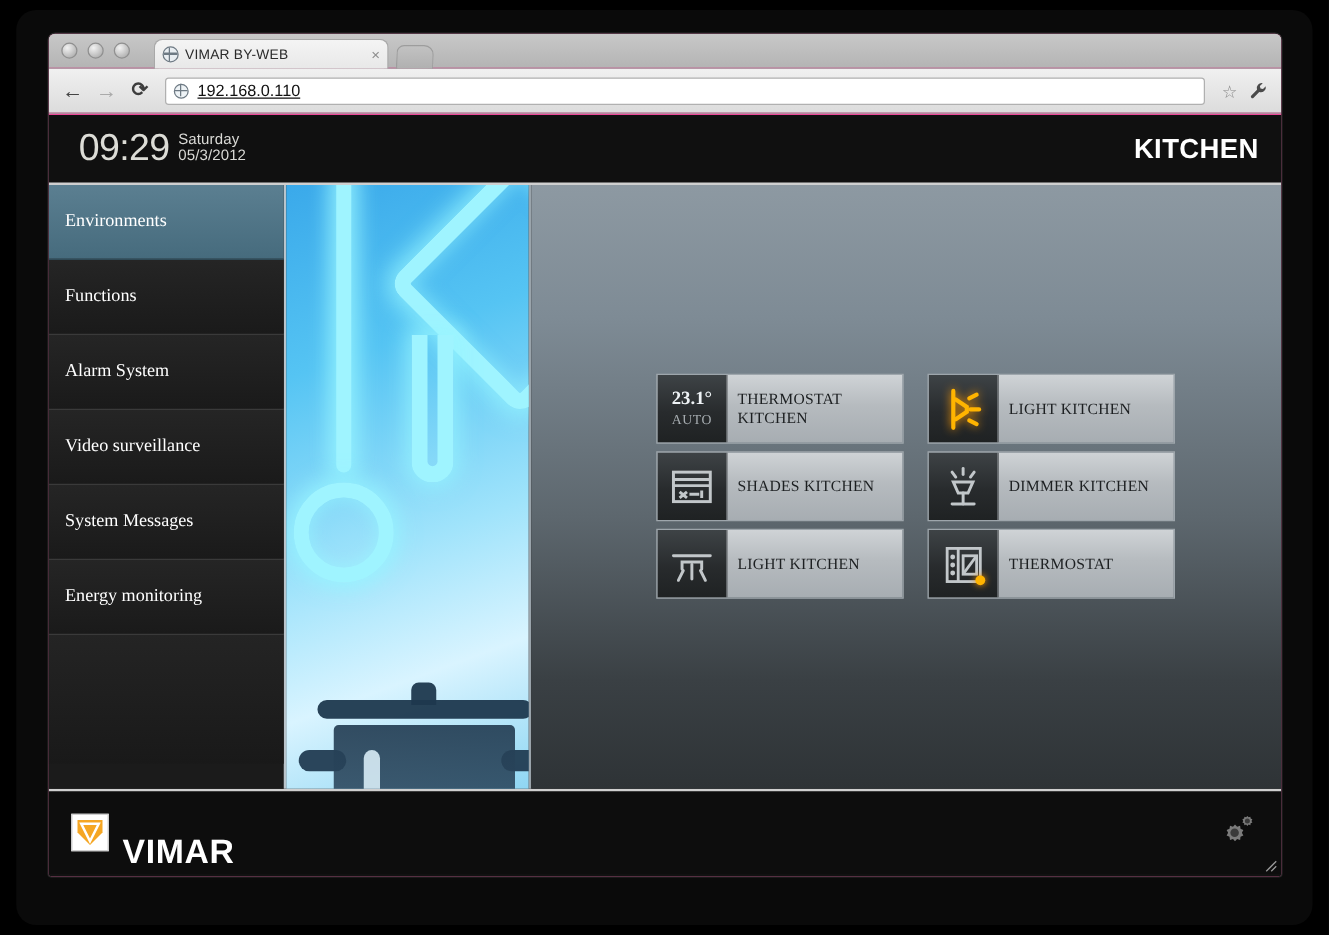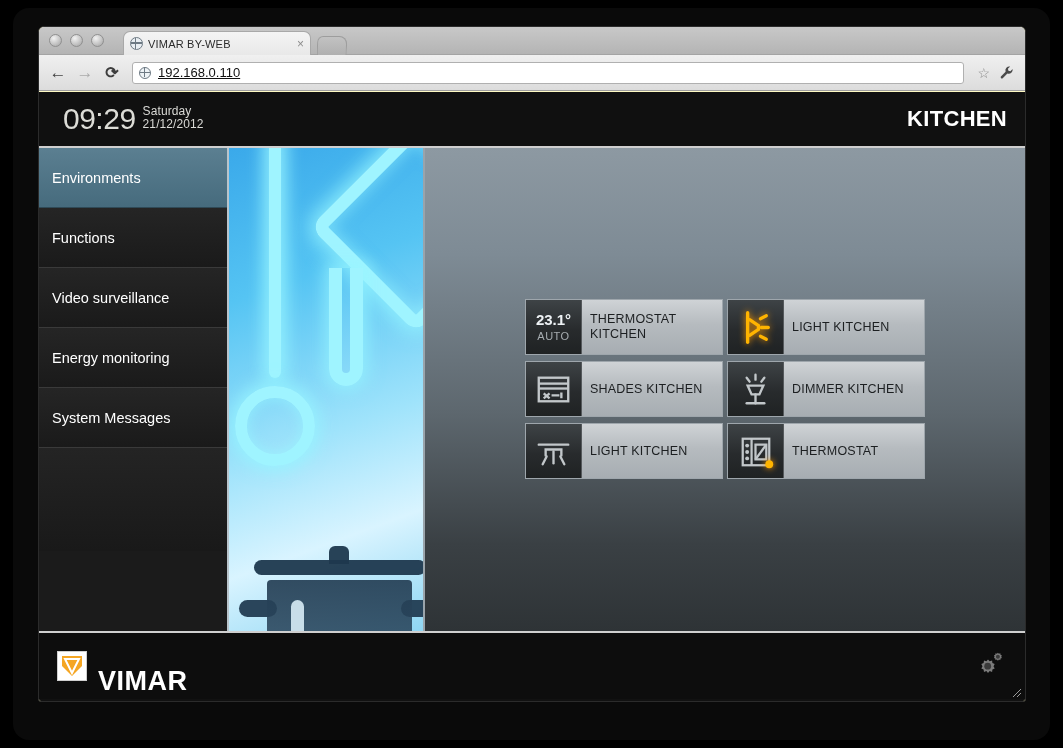--- a/index.html
+++ b/index.html
@@ -22,21 +22,21 @@
     border-radius: 16px;
     box-shadow: 0 2px 6px rgba(0,0,0,.6);
   }
 
   
   #browser {
     position: absolute;
     left: 25px; top: 18px;
     width: 1013px - 0px;
     width: 988px; height: 676px;
-    background: #fef9c3;
+    background: #ec4899;
     border: 1px solid #2b2b2b;
     border-radius: 6px 6px 3px 3px;
     overflow: hidden;
   }
 
   #tabstrip {
     height: 28px;
     background: linear-gradient(to bottom, #c8c8c8, #b4b4b4);
     position: relative;
     border-bottom: 1px solid #a4a4a4;
@@ -165,21 +165,21 @@
     font-size: 12px; color: #dadad6; line-height: 13px;
     letter-spacing: .1px;
   }
   #room-title {
     margin-left: auto;
     font-size: 22px; font-weight: bold; color: #fff;
     letter-spacing: .3px;
   }
 
   
-  #app-body { display: flex; height: 483px; }
+  #app-body { display: flex; height: 483px; font-family: Liberation Serif, serif; }
 
   #sidebar {
     width: 190px;
     background: #1b1b1b;
     border-right: 2px solid #b9c4cb;
     flex: 0 0 auto;
   }
   .side-item {
     height: 60px;
     display: flex; align-items: center;
@@ -260,21 +260,21 @@
   #main-area {
     flex: 1;
     background: linear-gradient(to bottom, #8d99a2 0%, #7e8b95 22%, #5d676e 55%, #3a4044 82%, #2e3336 100%);
     position: relative;
   }
   #tile-grid {
     position: absolute;
     left: 100px; top: 151px;
     display: grid;
     grid-template-columns: 198px 198px;
-    gap: 6px 4px;
+    gap: 6px 19px;
   }
   .tile {
     display: flex;
     height: 56px;
     border: 1px solid #9ea6ac;
     background: linear-gradient(to bottom, #cfd3d6 0%, #b6bbbf 45%, #a7adb2 100%);
     overflow: hidden;
   }
   .tile-icon {
     width: 56px; height: 100%;
@@ -370,43 +370,46 @@
       </svg>
     </div>
 
     <div id="page">
 
       <div id="app-header">
         <div id="clock-wrap">
           <div id="clock-time">09:29</div>
           <div id="clock-date">
             <div id="clock-day">Saturday</div>
-            <div id="clock-ymd">21/12/2012</div>
+            <div id="clock-ymd">05/3/2012</div>
           </div>
         </div>
         <div id="room-title">KITCHEN</div>
       </div>
 
       <div id="app-body">
 
         <nav id="sidebar">
           <div class="side-item selected">
             <span>Environments</span>
           </div>
           <div class="side-item">
             <span>Functions</span>
           </div>
           <div class="side-item">
+            <span>Alarm System</span>
+          </div>
+          <div class="side-item">
             <span>Video surveillance</span>
+          </div>
+          <div class="side-item">
+            <span>System Messages</span>
           </div>
           <div class="side-item">
             <span>Energy monitoring</span>
-          </div>
-          <div class="side-item">
-            <span>System Messages</span>
           </div>
           <div class="side-filler"></div>
         </nav>
 
         <div id="room-image">
           <div class="ki pan"></div>
           <div class="ki pan-handle"></div>
           <div class="ki ladle-stick"></div>
           <div class="ki ladle-bowl"></div>
 

